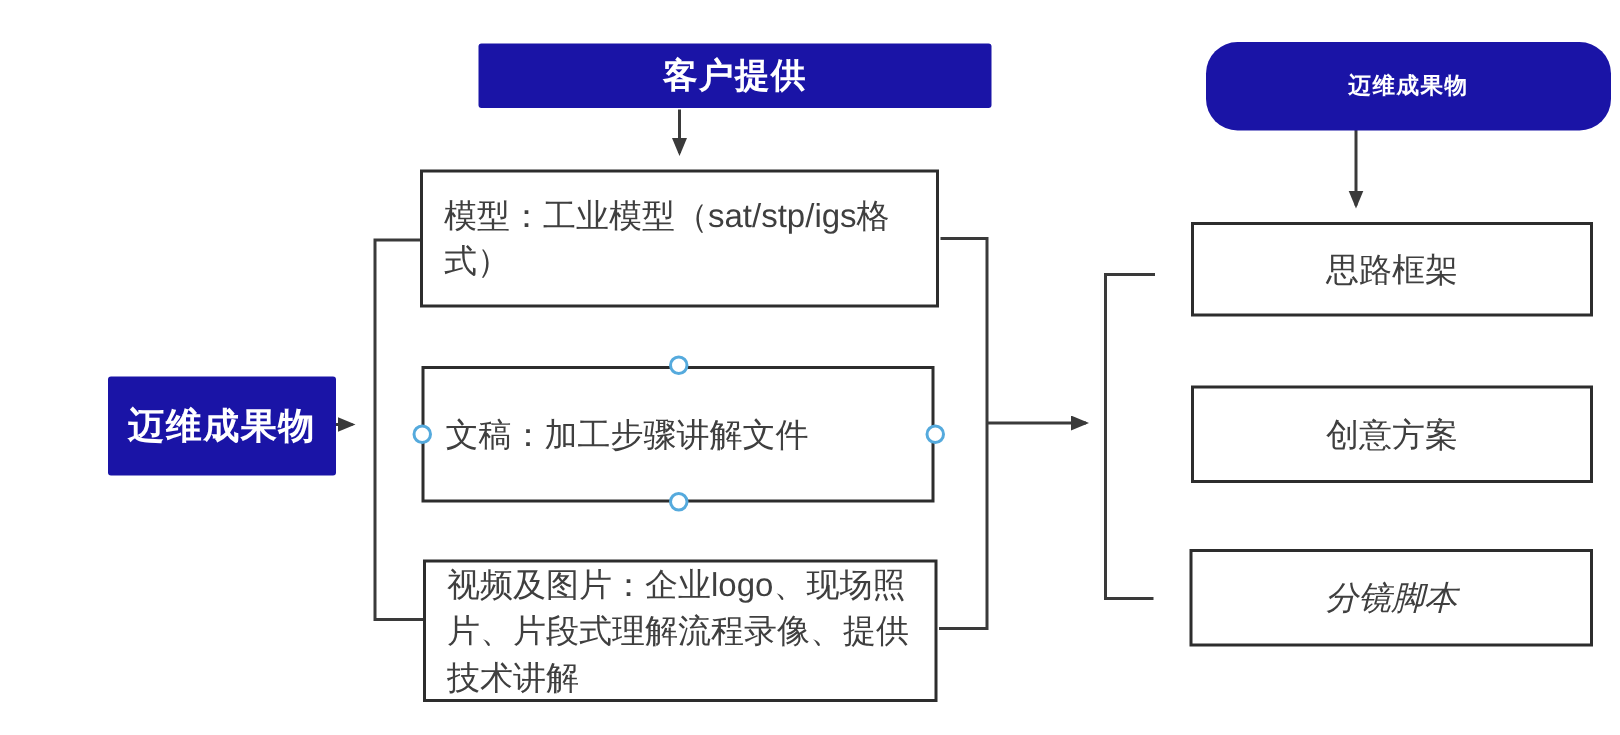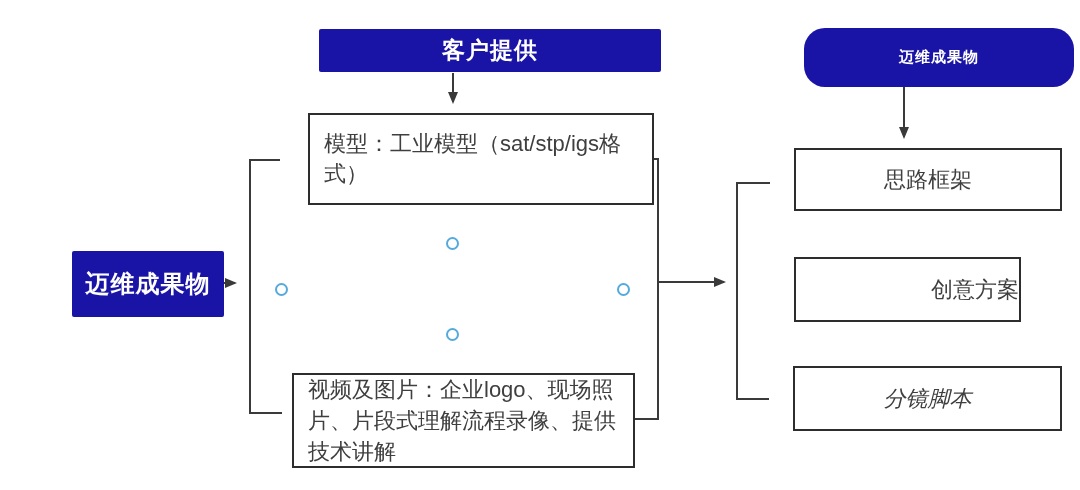--- a/index.html
+++ b/index.html
@@ -37,27 +37,27 @@
     position: absolute;
     background: #ffffff;
     border: 2px solid #2d2d2d;
     color: #3f3f3f;
     font-size: 22px;
     line-height: 30px;
     display: flex;
     align-items: center;
     box-sizing: border-box;
   }
-  .mid-box { padding: 4px 12px 4px 14px; text-align: left; margin-left: 28px; }
+  .mid-box { padding: 4px 12px 4px 14px; text-align: left; }
   .mid-box-1 { left: 280px; top: 113px; width: 346px; height: 92px; }
   .mid-box-2 { left: 281px; top: 244px; width: 342px; height: 91px; }
-  .mid-box-3 { left: 264px; top: 373px; width: 343px; height: 95px; line-height: 31px; }
+  .mid-box-3 { left: 282px; top: 373px; width: 343px; height: 95px; line-height: 31px; }
   .right-box { justify-content: center; text-align: center; margin-left: 24px; }
   .right-box-1 { left: 770px; top: 148px; width: 268px; height: 63px; }
-  .right-box-2 { left: 770px; top: 257px; width: 227px; height: 65px; text-align: right; }
+  .right-box-2 { left: 770px; top: 257px; width: 268px; height: 65px; }
   .right-box-3 { left: 769px; top: 366px; width: 269px; height: 65px; font-style: italic; }
   .label { display: block; width: 100%; }
   .handle {
     position: absolute;
     width: 9px; height: 9px;
     background: #ffffff;
     border: 2px solid #55aadd;
     border-radius: 50%;
     box-sizing: content-box;
   }
@@ -94,20 +94,23 @@
   </div>
 
   <div class="blue-node client-header">
     <span class="label">客户提供</span>
   </div>
 
   <div class="white-box mid-box mid-box-1">
     <span class="label">模型：工业模型（sat/stp/igs格式）</span>
   </div>
 
+  <div class="white-box mid-box mid-box-2">
+    <span class="label">文稿：加工步骤讲解文件</span>
+  </div>
 
   <div class="handle handle-top"></div>
   <div class="handle handle-bottom"></div>
   <div class="handle handle-left"></div>
   <div class="handle handle-right"></div>
 
   <div class="white-box mid-box mid-box-3">
     <span class="label">视频及图片：企业logo、现场照片、片段式理解流程录像、提供技术讲解</span>
   </div>
 

